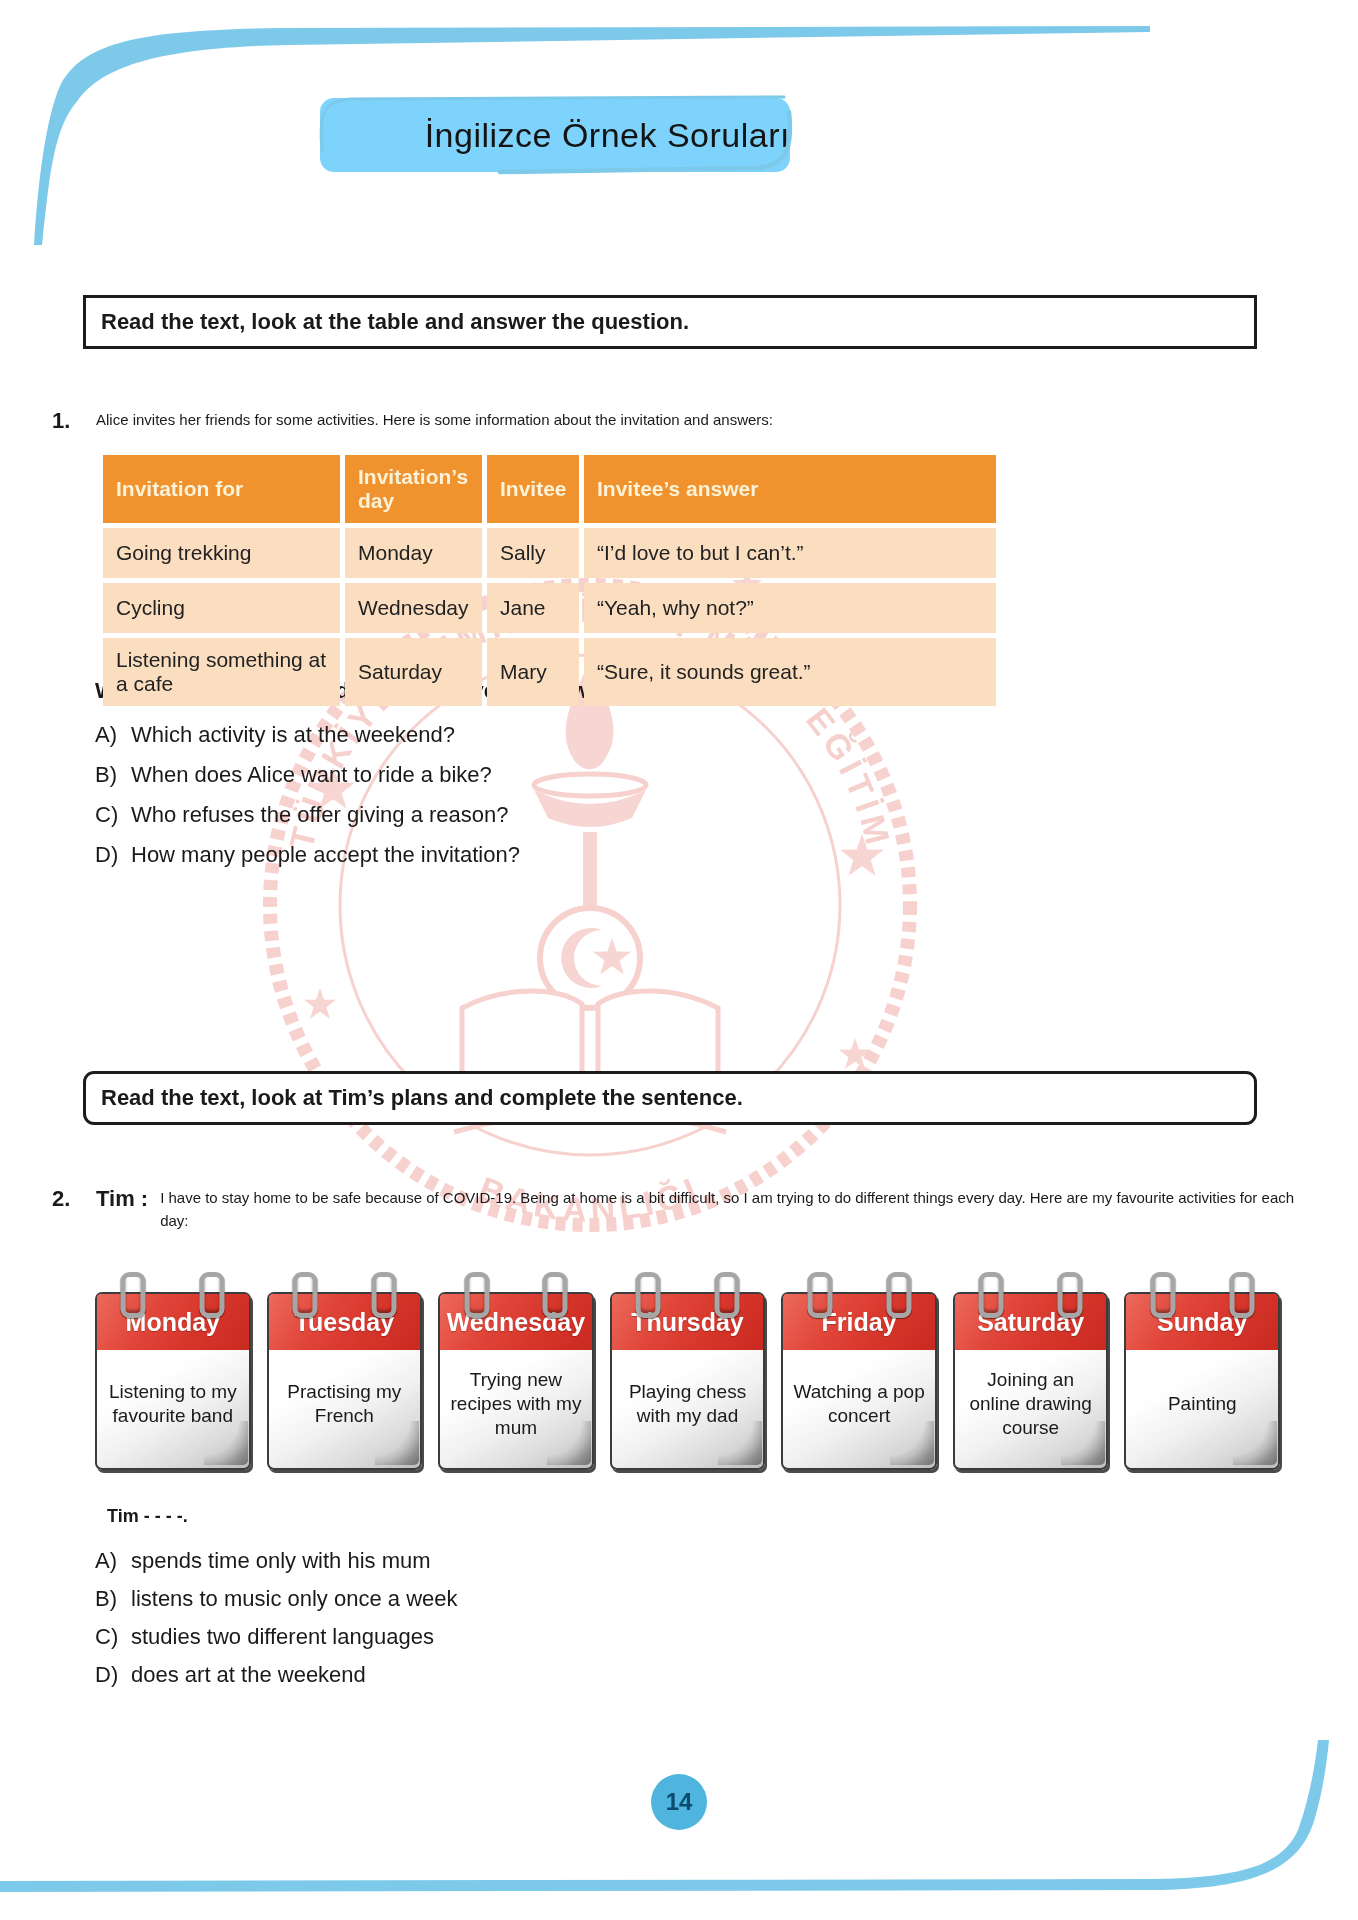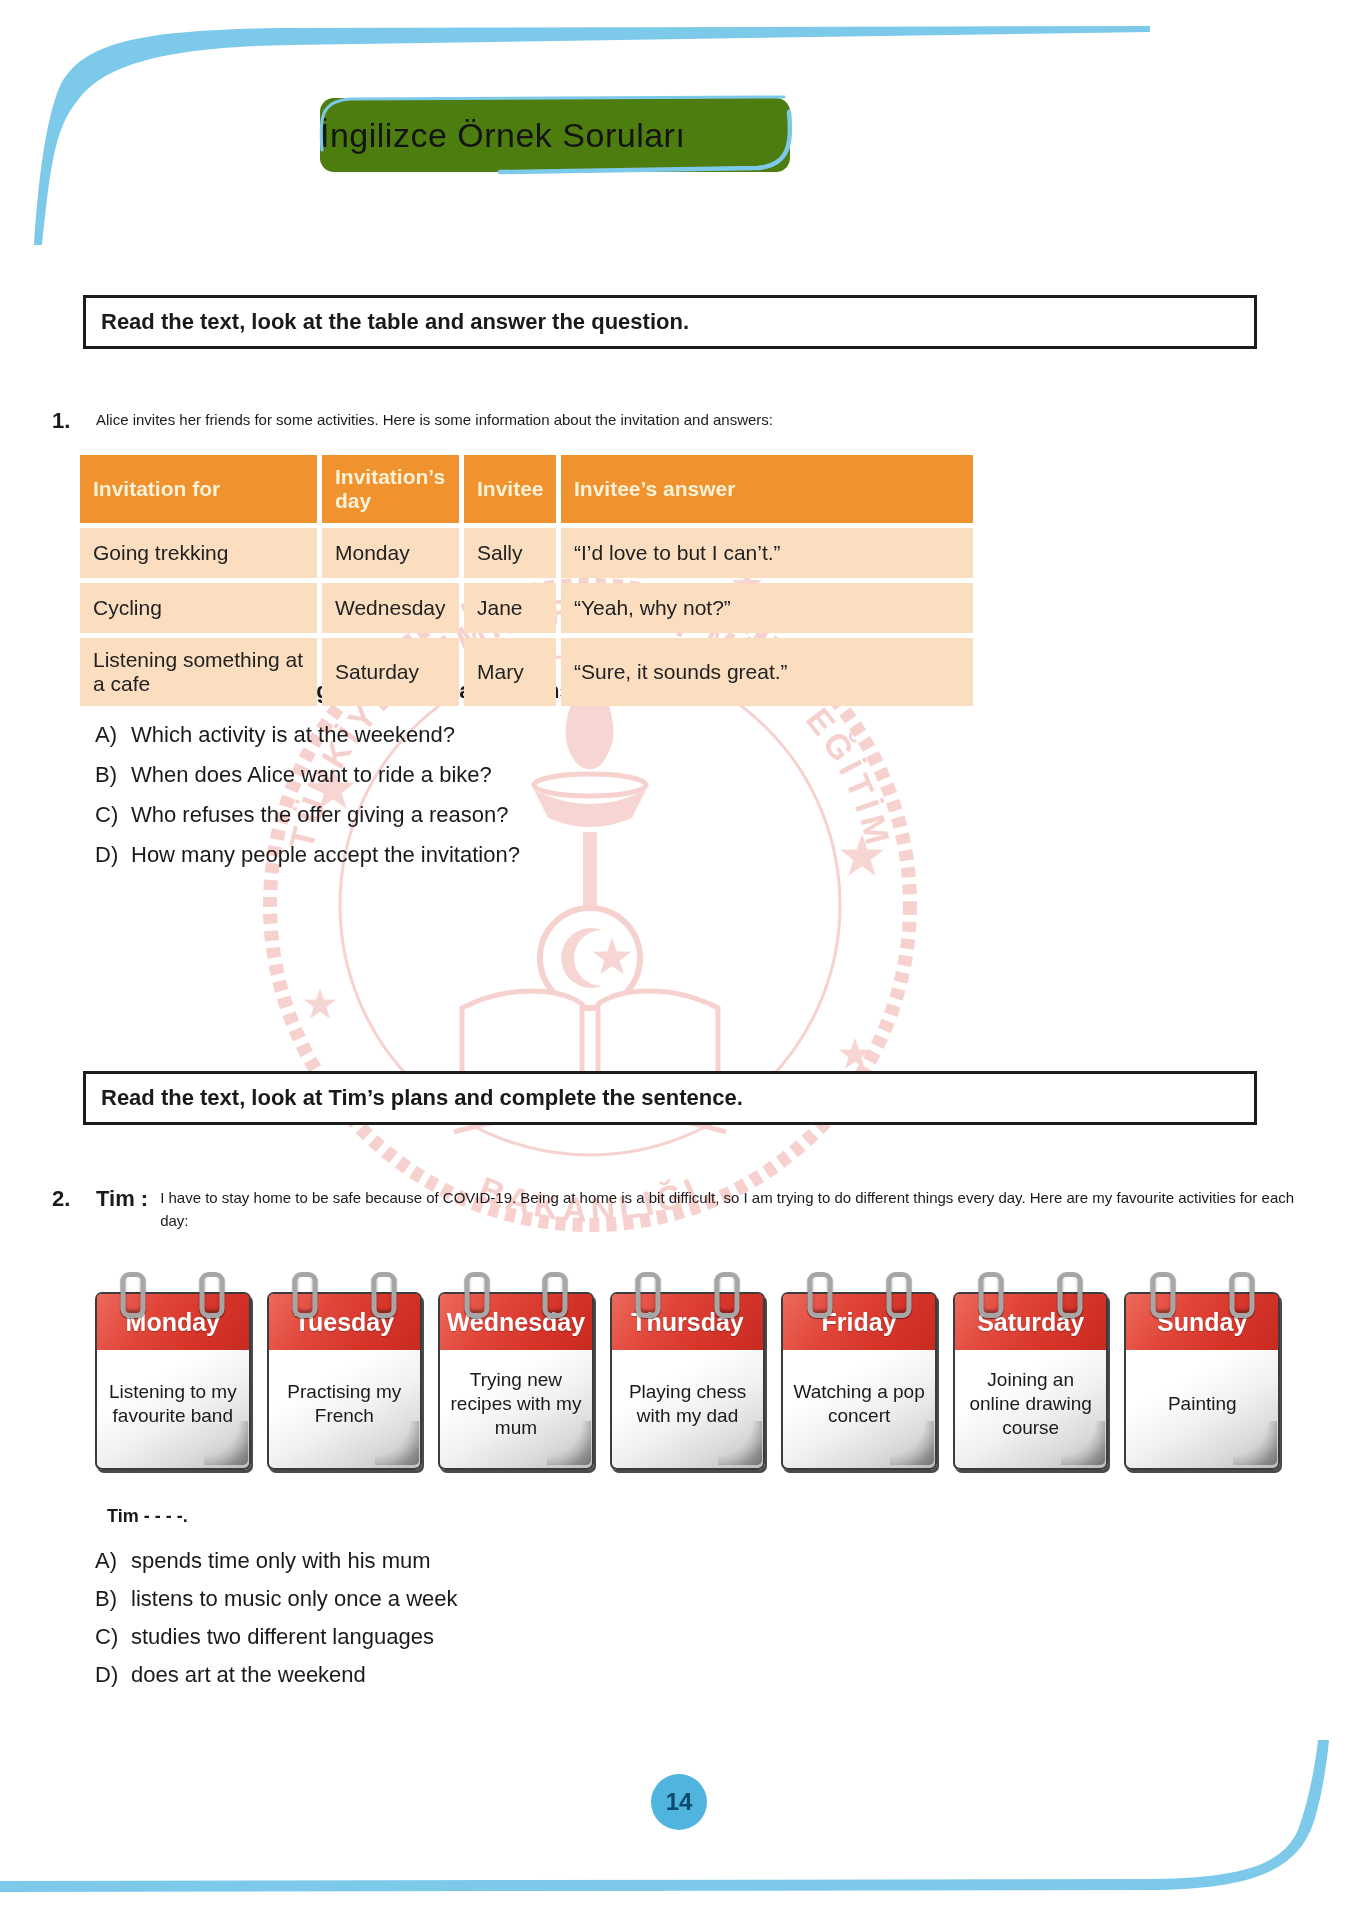--- a/index.html
+++ b/index.html
@@ -4,40 +4,40 @@
 <style>
   html,body{margin:0;padding:0;background:#ffffff;}
   .page{position:relative;width:1358px;height:1920px;background:#fff;overflow:hidden;
         font-family:"Liberation Sans",sans-serif;color:#1a1a1a;}
   svg.decor{position:absolute;left:0;top:0;width:1358px;height:1920px;pointer-events:none;z-index:2;}
   svg.watermark{position:absolute;left:240px;top:550px;width:700px;height:710px;opacity:.55;z-index:0;pointer-events:none;}
   .content{position:absolute;inset:0;z-index:1;}
 
   
   .title-box{position:absolute;left:320px;top:98px;width:470px;height:74px;
-             display:flex;align-items:center;justify-content:flex-start;
-             background:#4d7c0f;border-radius:14px;}
+             display:flex;align-items:center;justify-content:flex-end;
+             background:#7dd3fc;border-radius:14px;}
   .title-box span{font-size:34px;letter-spacing:.5px;color:#141414;}
 
   
   .instruction-box{position:absolute;left:83px;width:1138px;border:3px solid #1c1c1c;
                    background:#fff;padding:11px 15px;font-weight:bold;font-size:22px;}
   .box1{top:295px;}
-  .box2{top:1071px;}
+  .box2{top:1071px;border-radius:11px;}
 
   
   .qrow{position:absolute;left:52px;display:flex;align-items:flex-start;}
   .q1{top:408px;width:1250px;}
   .q2{top:1186px;width:1262px;}
   .qnum{font-weight:bold;font-size:22px;width:44px;flex:none;}
   .speaker{font-weight:bold;font-size:22px;flex:none;margin-right:12px;white-space:nowrap;}
   .qintro{margin:0;font-size:15px;line-height:1.55;flex:1;}
 
   
-  .invite-table{position:absolute;left:80px;top:455px;width:893px;
+  .invite-table{position:absolute;left:103px;top:455px;width:893px;
                 display:grid;grid-template-columns:237px 137px 92px 1fr;gap:5px;z-index:1;}
   .invite-table .cell{display:flex;align-items:center;font-size:21px;padding:10px 13px;min-height:30px;}
   .invite-table .th{background:#F0922E;color:#FBF2D8;font-weight:bold;}
   .invite-table .td{background:#FBDEC0;color:#222;}
 
   .qmain{position:absolute;left:95px;top:678px;font-weight:bold;font-size:22px;}
 
   .options{position:absolute;left:95px;}
   .opts1{top:722px;}
   .opts2{top:1548px;}

